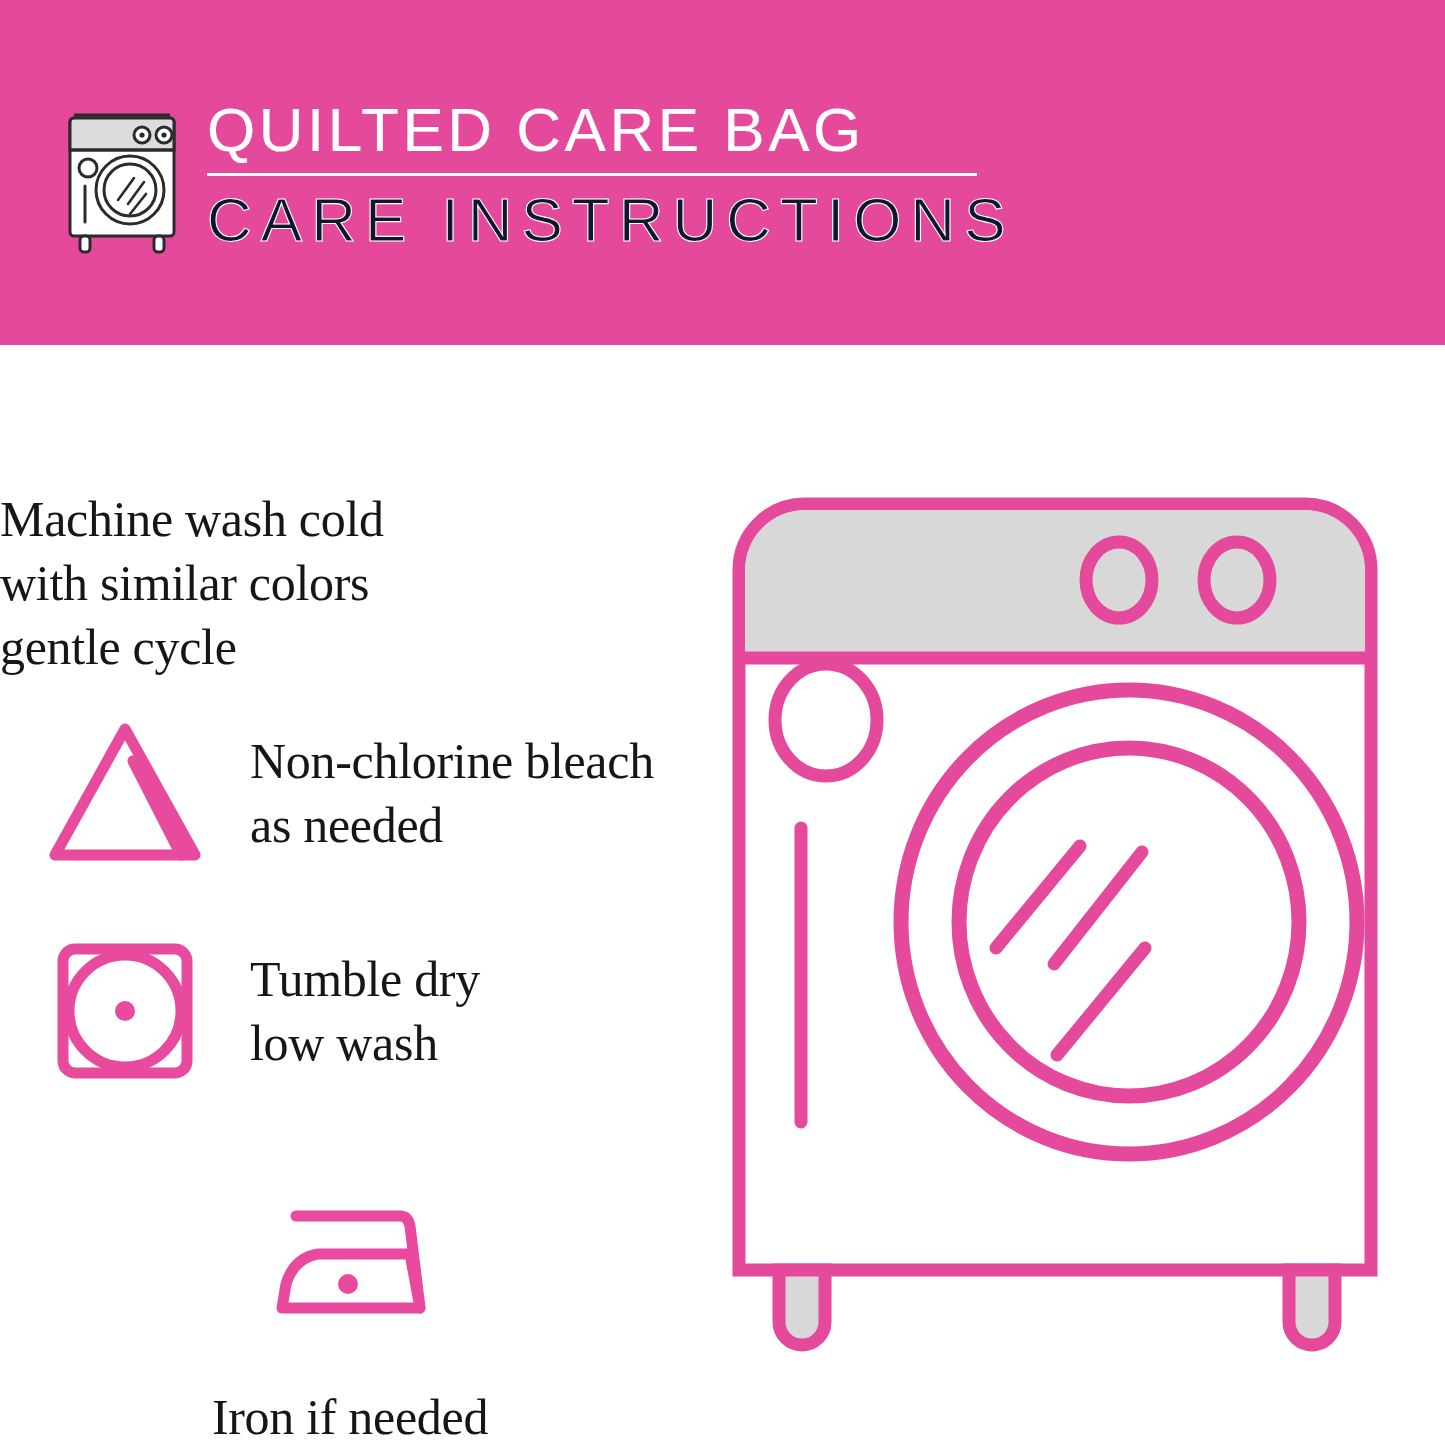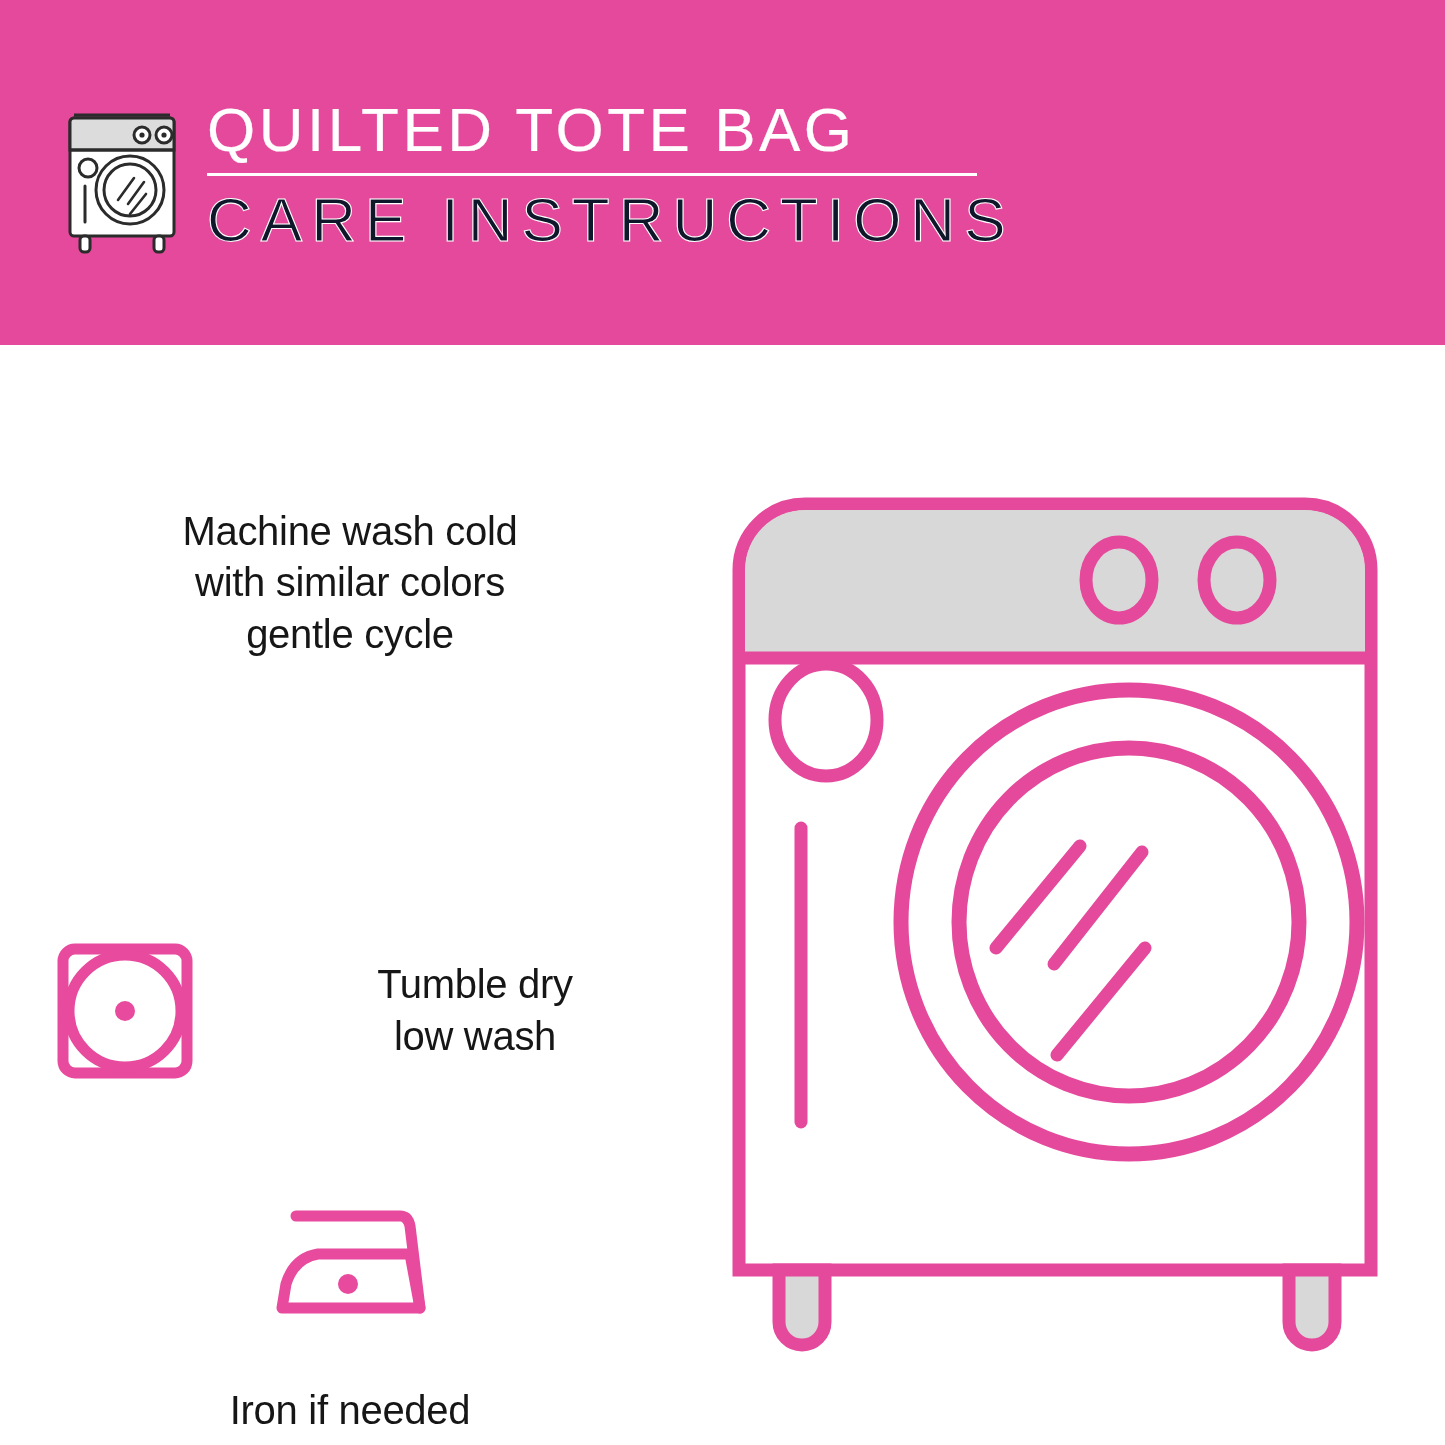--- a/index.html
+++ b/index.html
@@ -99,27 +99,26 @@
     width: 250px;
     flex: 0 0 250px;
     display: flex;
     align-items: center;
     justify-content: center;
   }
 
   .care-text {
     flex: 1 1 auto;
     color: #161616;
-    font-family: Liberation Sans, sans-serif;
-    font-size: 40px;
+    font-family: Liberation Serif, serif;
+    font-size: 50px;
     font-weight: 400;
     line-height: 1.28;
     letter-spacing: -0.3px;
     white-space: pre-line;
-    text-align: center;
   }
 
   
   #washer-illustration {
     position: absolute;
     left: 705px;
     top: 470px;
     width: 700px;
     height: 900px;
   }
@@ -156,34 +155,50 @@
         <line x1="60" y1="96" x2="76" y2="74" stroke="#2b2b2b" stroke-width="2.6" stroke-linecap="round"></line>
         <line x1="70" y1="100" x2="86" y2="78" stroke="#2b2b2b" stroke-width="2.6" stroke-linecap="round"></line>
         <line x1="72" y1="110" x2="88" y2="90" stroke="#2b2b2b" stroke-width="2.6" stroke-linecap="round"></line>
 
         <rect x="22" y="132" width="10" height="16" rx="4" ry="4" fill="#ffffff" stroke="#2b2b2b" stroke-width="3"></rect>
         <rect x="96" y="132" width="10" height="16" rx="4" ry="4" fill="#ffffff" stroke="#2b2b2b" stroke-width="3"></rect>
       </svg>
     </div>
 
     <div id="header-text-block">
-      <div id="header-title">QUILTED TOTE BAG</div>
+      <div id="header-title">QUILTED CARE BAG</div>
       <div id="header-rule"></div>
       <div id="header-subtitle">CARE INSTRUCTIONS</div>
     </div>
   </div>
 
   <div id="care-list">
 
     <div class="care-row" id="care-row-0">
       <div class="care-text">Machine wash cold
 with similar colors
 gentle cycle</div>
     </div>
 
+    <div class="care-row" id="care-row-1">
+      <div class="care-symbol">
+        <svg viewBox="0 0 180 160" width="180" height="160">
+          <path d="M90 16 L 160 142 L 20 142 Z" fill="none" stroke="#e84a9e" stroke-width="11" stroke-linejoin="round"></path>
+          <line x1="98" y1="48" x2="146" y2="142" stroke="#e84a9e" stroke-width="11" stroke-linecap="round"></line>
+          <line x1="74" y1="142" x2="122" y2="48" stroke="#e84a9e" stroke-width="0"></line>
+          <line x1="110" y1="78" x2="78" y2="142" stroke="#e84a9e" stroke-width="0"></line>
+
+          <line x1="106" y1="46" x2="146" y2="138" stroke="#e84a9e" stroke-width="11" stroke-linecap="round"></line>
+          <line x1="122" y1="82" x2="146" y2="138" stroke="#e84a9e" stroke-width="0"></line>
+          <line x1="76" y1="140" x2="118" y2="44" stroke="#e84a9e" stroke-width="0"></line>
+        </svg>
+      </div>
+      <div class="care-text">Non-chlorine bleach
+as needed</div>
+    </div>
 
     <div class="care-row" id="care-row-2">
       <div class="care-symbol">
         <svg viewBox="0 0 180 160" width="180" height="160">
           <rect x="28" y="18" width="124" height="124" rx="12" ry="12" fill="none" stroke="#e84a9e" stroke-width="11"></rect>
           <circle cx="90" cy="80" r="56" fill="none" stroke="#e84a9e" stroke-width="11"></circle>
           <circle cx="90" cy="80" r="10" fill="#e84a9e"></circle>
         </svg>
       </div>
       <div class="care-text">Tumble dry

